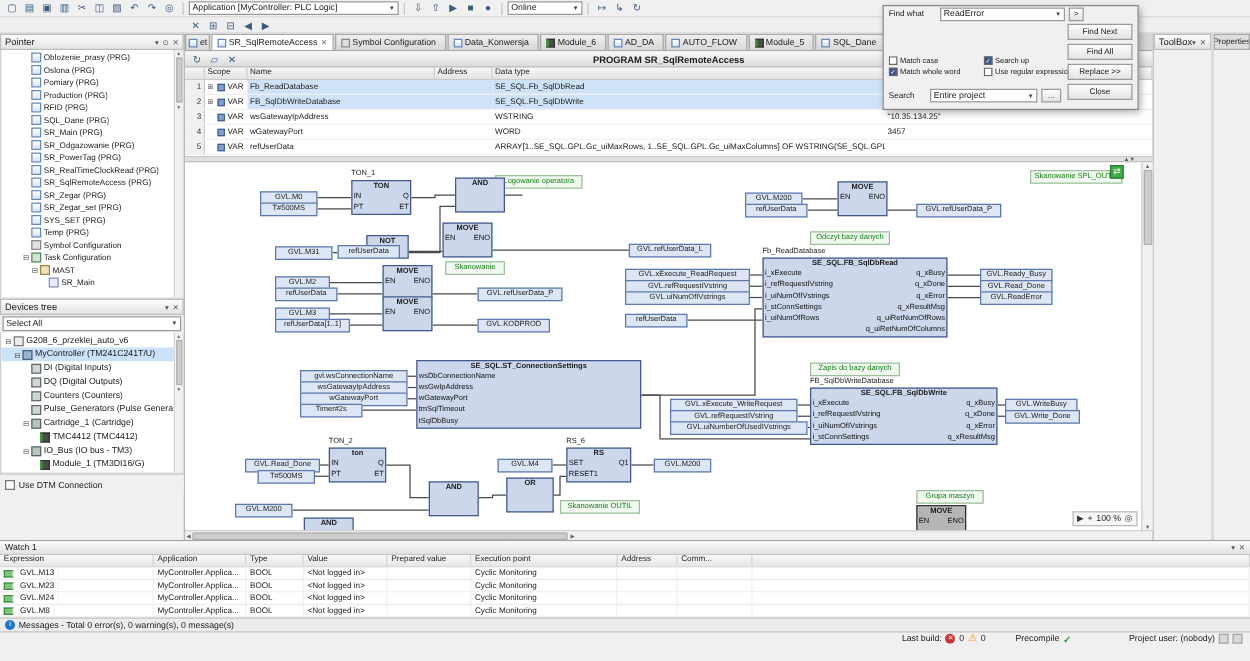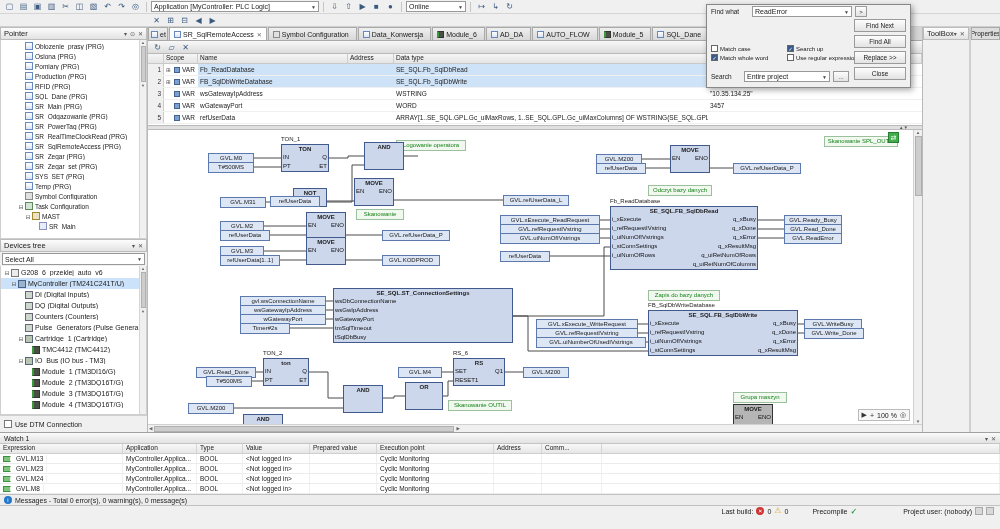--- a/index.html
+++ b/index.html
@@ -16,21 +16,21 @@
   .combo{height:11px;background:#fff;border:1px solid #999;display:flex;align-items:center;font-size:7px;padding:0 2px;white-space:nowrap}
   .combo .arrow{margin-left:auto;font-size:5px;color:#444;padding-left:4px}
   .combo.app-combo{width:168px}
   .combo.online-combo{width:60px}
   
   .workspace{height:405px;display:flex;flex:none}
   .left-col{width:148px;display:flex;flex-direction:column;border-right:1px solid #b9b9b9;background:#f0f0f0;flex:none}
   .panel-header{height:13px;background:linear-gradient(#fdfdfd,#e2e2e2);border:1px solid #bcbcbc;display:flex;align-items:center;padding:0 3px;font-size:7.5px;flex:none}
   .ph-icons{margin-left:auto;display:flex;gap:3px;font-size:6px;color:#555}
   .panel.devices{height:212px;display:flex;flex-direction:column}
-  .panel.devtree{height:176px;display:flex;flex-direction:column}
+  .panel.devtree{height:140px;display:flex;flex-direction:column}
   .tree{background:#fff;flex:1;overflow:hidden;position:relative;border:1px solid #cfcfcf;border-top:none;padding-top:1px}
   .tree-row{height:10px;display:flex;align-items:center;font-size:6.5px;white-space:nowrap;overflow:hidden}
   .devtree .tree-row{height:11px;font-size:7px}
   .tree-row.sel{background:#cbe2fa}
   .exp{width:8px;text-align:center;font-size:6px;color:#555;flex:none}
   .ticon2{width:8px;height:8px;flex:none;margin-right:2px;border:1px solid #6688bb;background:linear-gradient(#fff,#d8e4f6)}
   .ticon2.cfg{background:#e0e0e0;border-color:#888}
   .ticon2.taskcfg{background:#d2e4d2;border-color:#5a8a5a}
   .ticon2.task{background:#ece3c6;border-color:#a08a30}
   .ticon2.pouref{background:#e8ecfa;border-color:#8890bb}
@@ -485,20 +485,21 @@
             <span class="tclose"></span>
           </div>
         </div>
       <div class="editor-header">
         <span class="tb-group">
 
         <span class="tbtn">↻</span>
             <span class="tbtn">▱</span>
             <span class="tbtn">✕</span>
           </span>
+        <span class="eh-title">PROGRAM SR_SqlRemoteAccess</span>
       </div>
       <div class="decl">
         <div class="decl-header">
           <span></span>
           <span>Scope</span>
           <span>Name</span>
           <span>Address</span>
           <span>Data type</span>
           <span>Initialization</span>
         </div>

